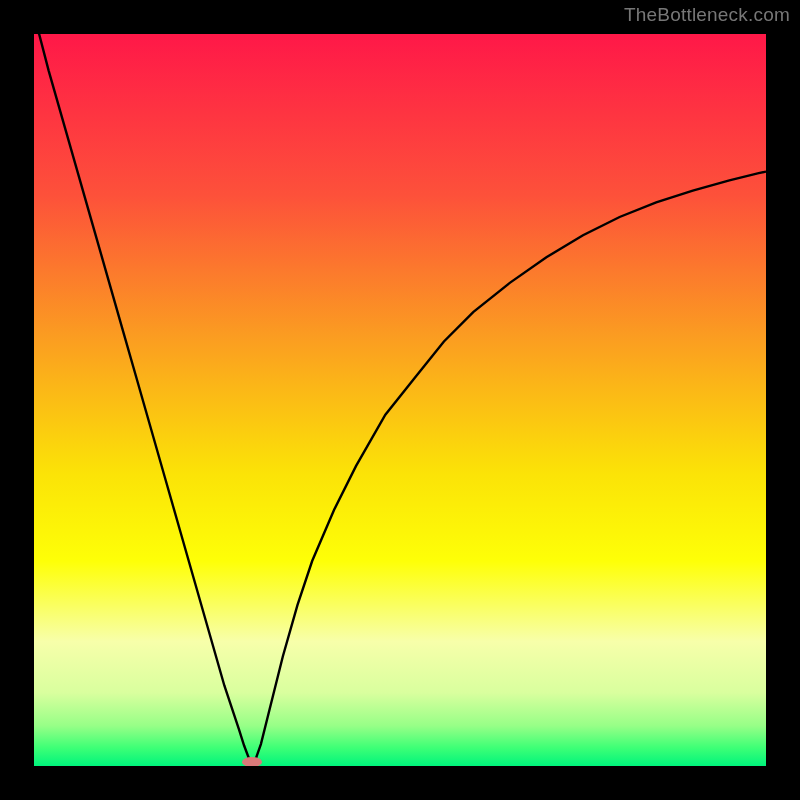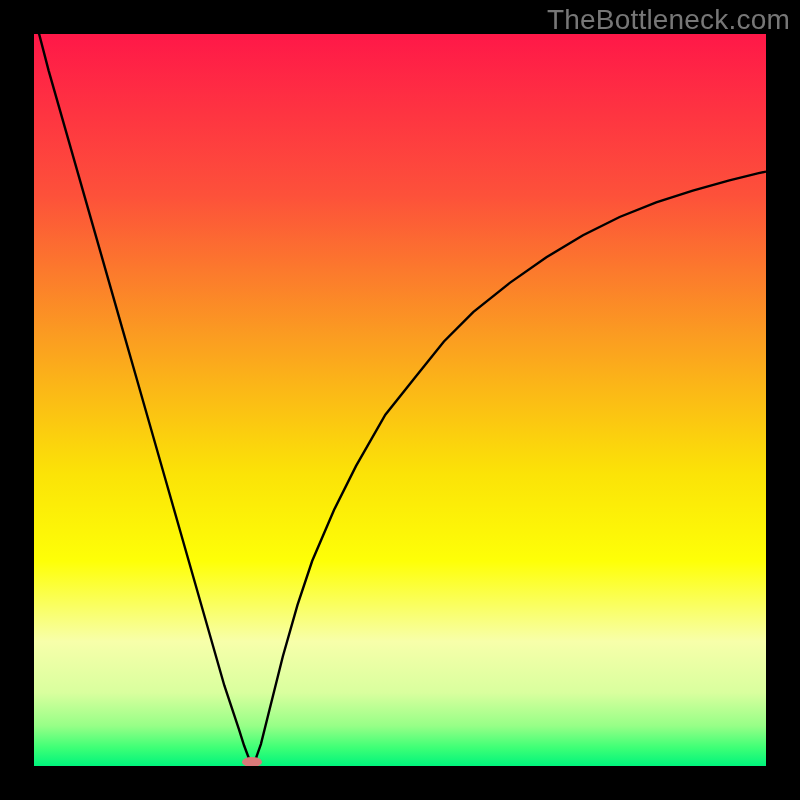--- a/index.html
+++ b/index.html
@@ -15,21 +15,21 @@
     position: relative;
     width: 800px;
     height: 800px;
     background: #000;
   }
   .watermark {
     position: absolute;
     top: 4px;
     right: 10px;
     color: #777;
-    font-size: 28px;
+    font-size: 19px;
     font-weight: 500;
     letter-spacing: 0.2px;
     z-index: 30;
   }
   .plot-area {
     position: absolute;
     left: 34px;
     top: 34px;
     width: 732px;
     height: 732px;

